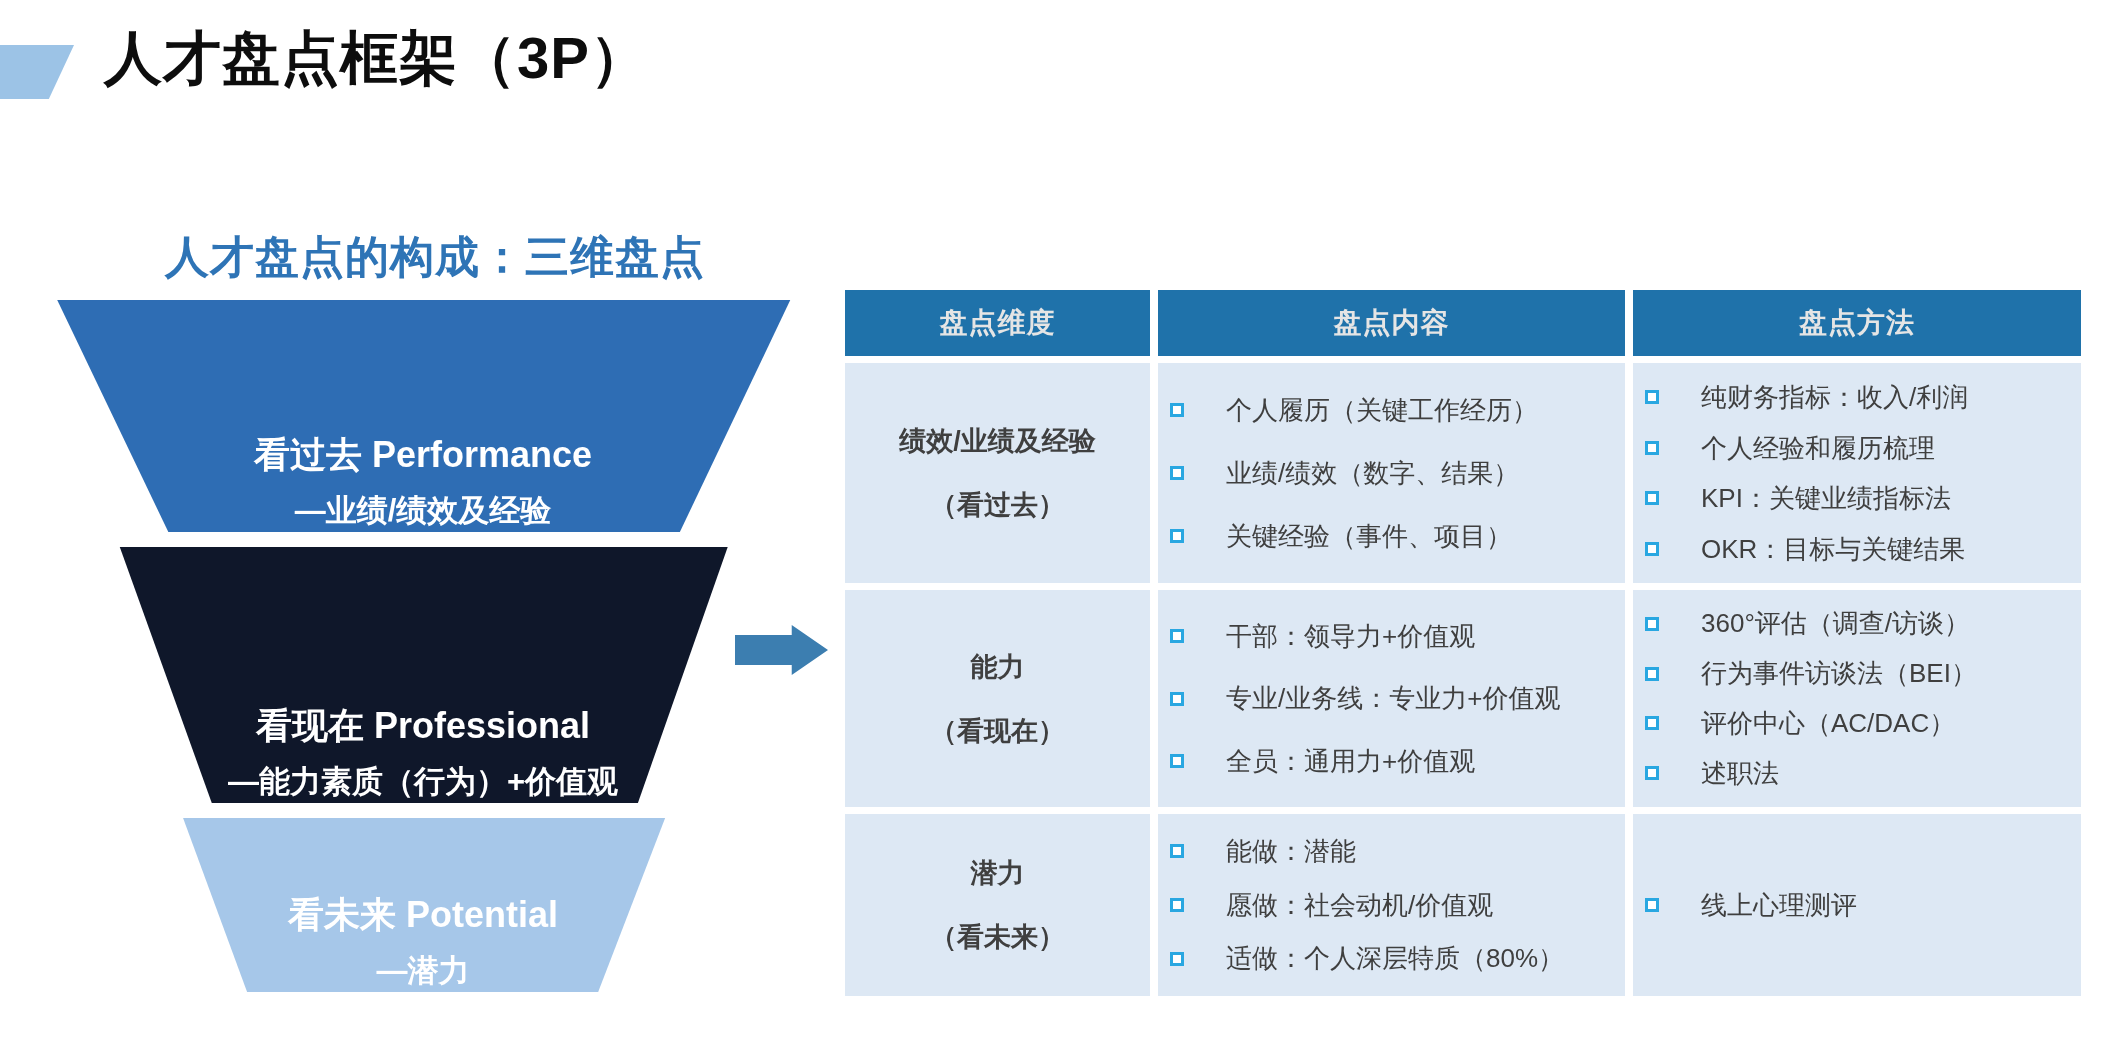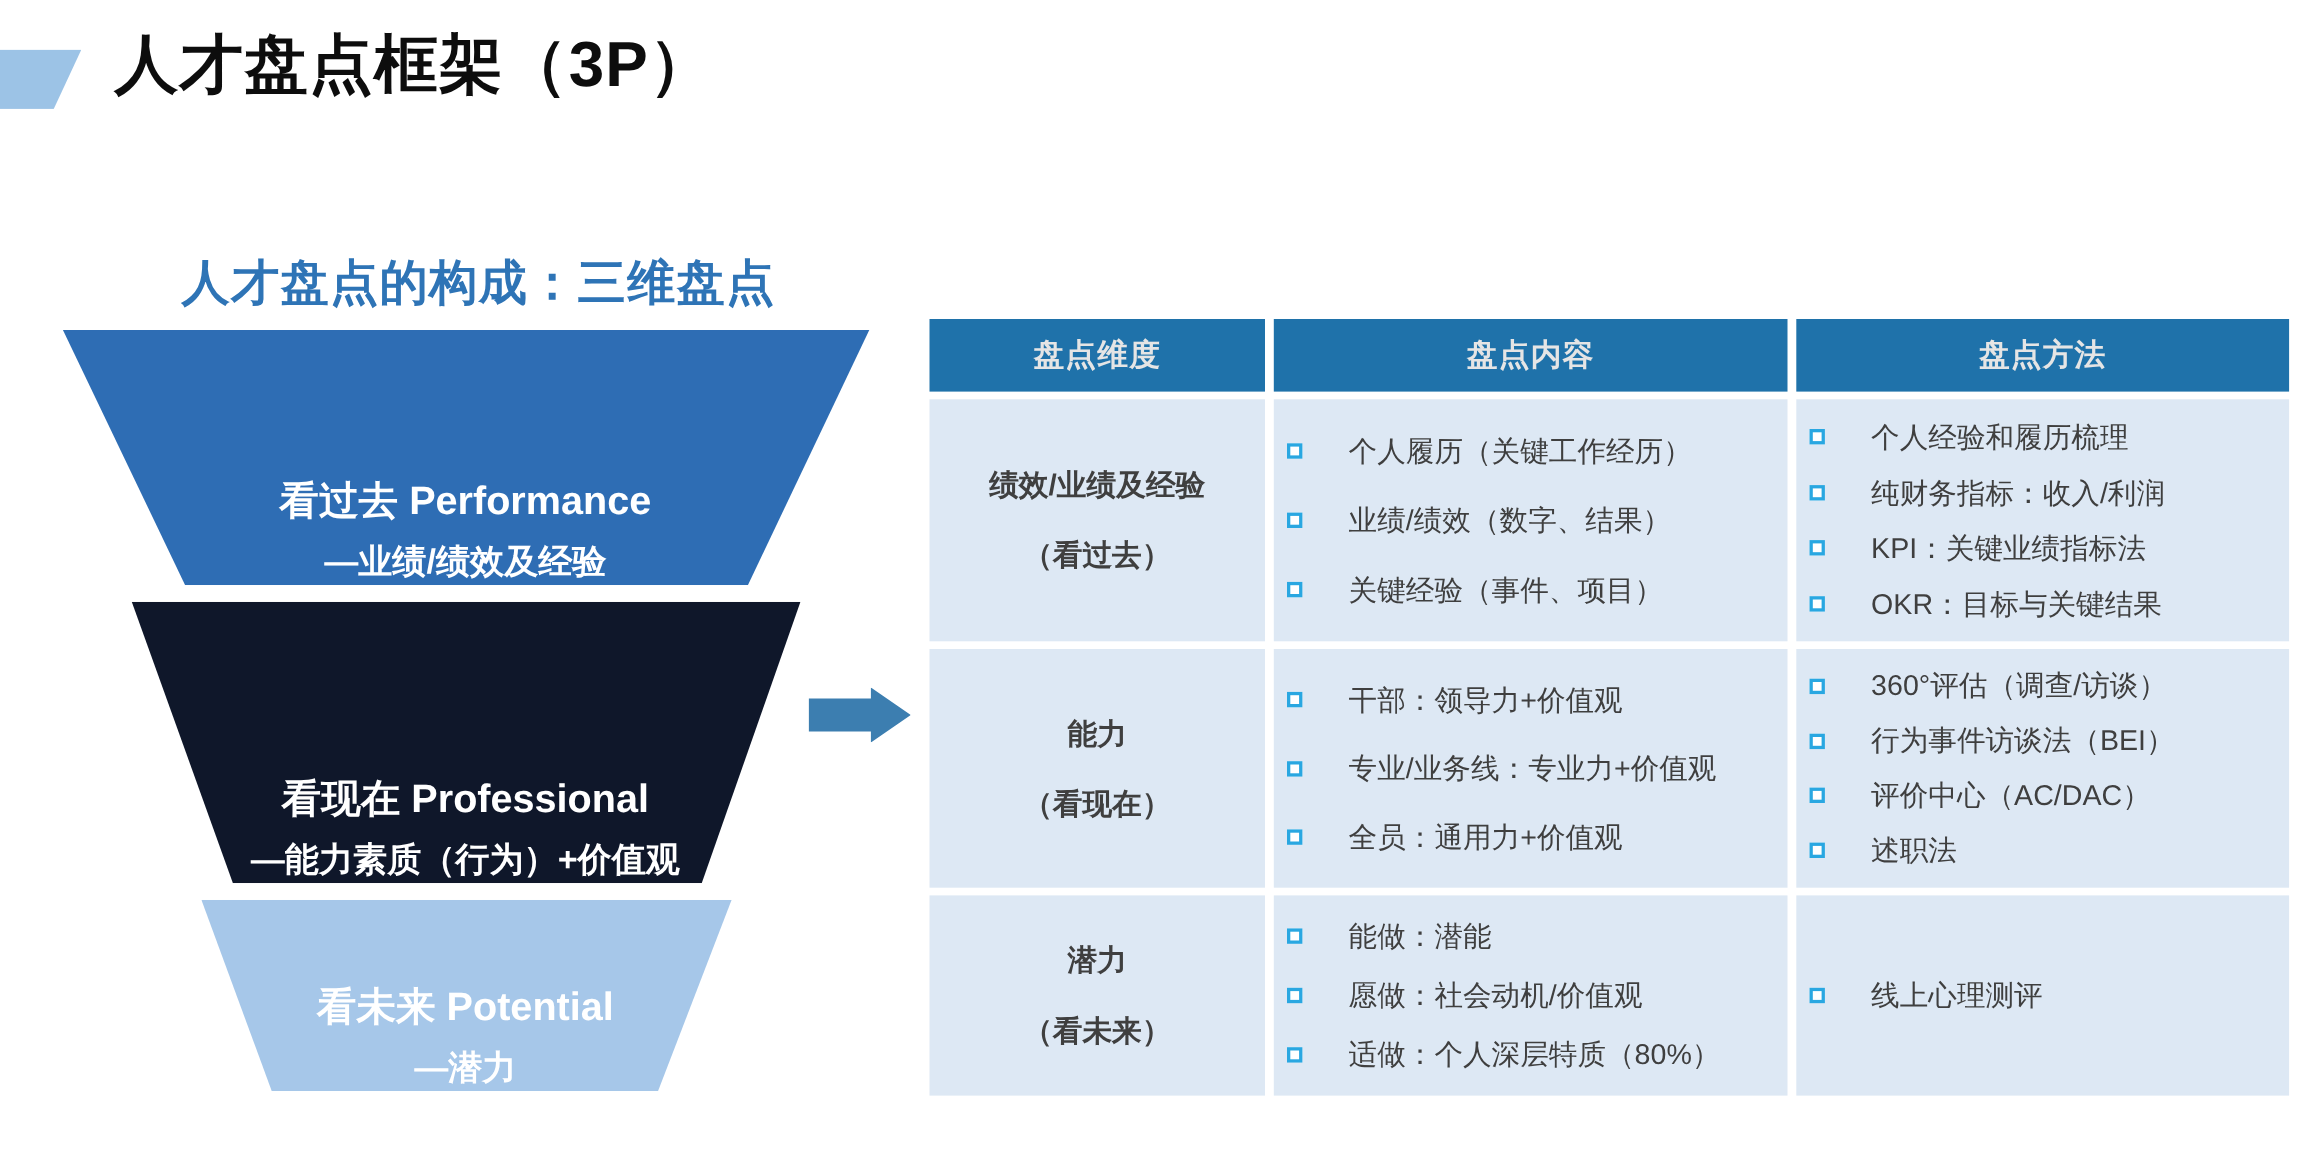--- a/index.html
+++ b/index.html
@@ -92,25 +92,25 @@
           <li class="bullet-item">
             <span class="sq"></span>
             <span class="btxt">关键经验（事件、项目）</span>
           </li>
         </ul>
       </div>
       <div class="td list">
         <ul class="bullets">
           <li class="bullet-item">
             <span class="sq"></span>
-            <span class="btxt">个人经验和履历梳理</span>
+            <span class="btxt">纯财务指标：收入/利润</span>
           </li>
           <li class="bullet-item">
             <span class="sq"></span>
-            <span class="btxt">纯财务指标：收入/利润</span>
+            <span class="btxt">个人经验和履历梳理</span>
           </li>
           <li class="bullet-item">
             <span class="sq"></span>
             <span class="btxt">KPI：关键业绩指标法</span>
           </li>
           <li class="bullet-item">
             <span class="sq"></span>
             <span class="btxt">OKR：目标与关键结果</span>
           </li>
         </ul>

